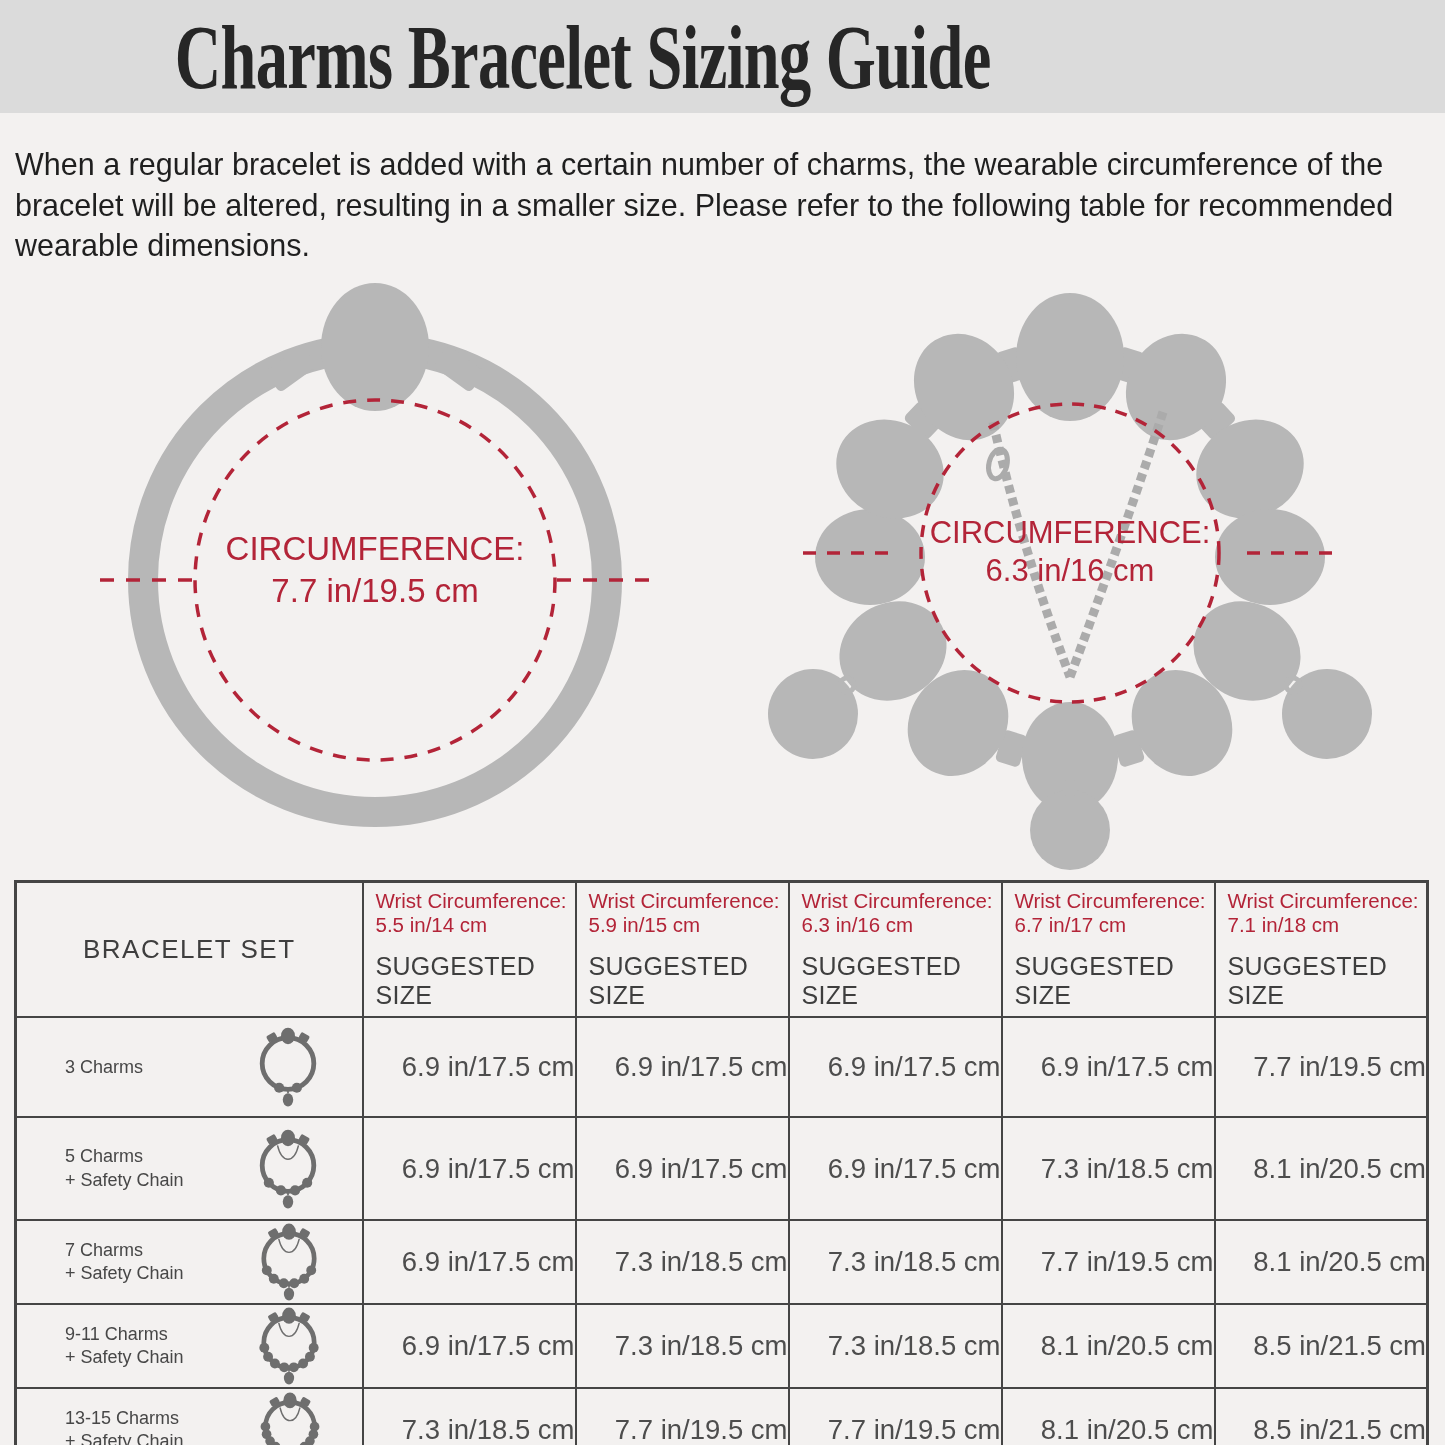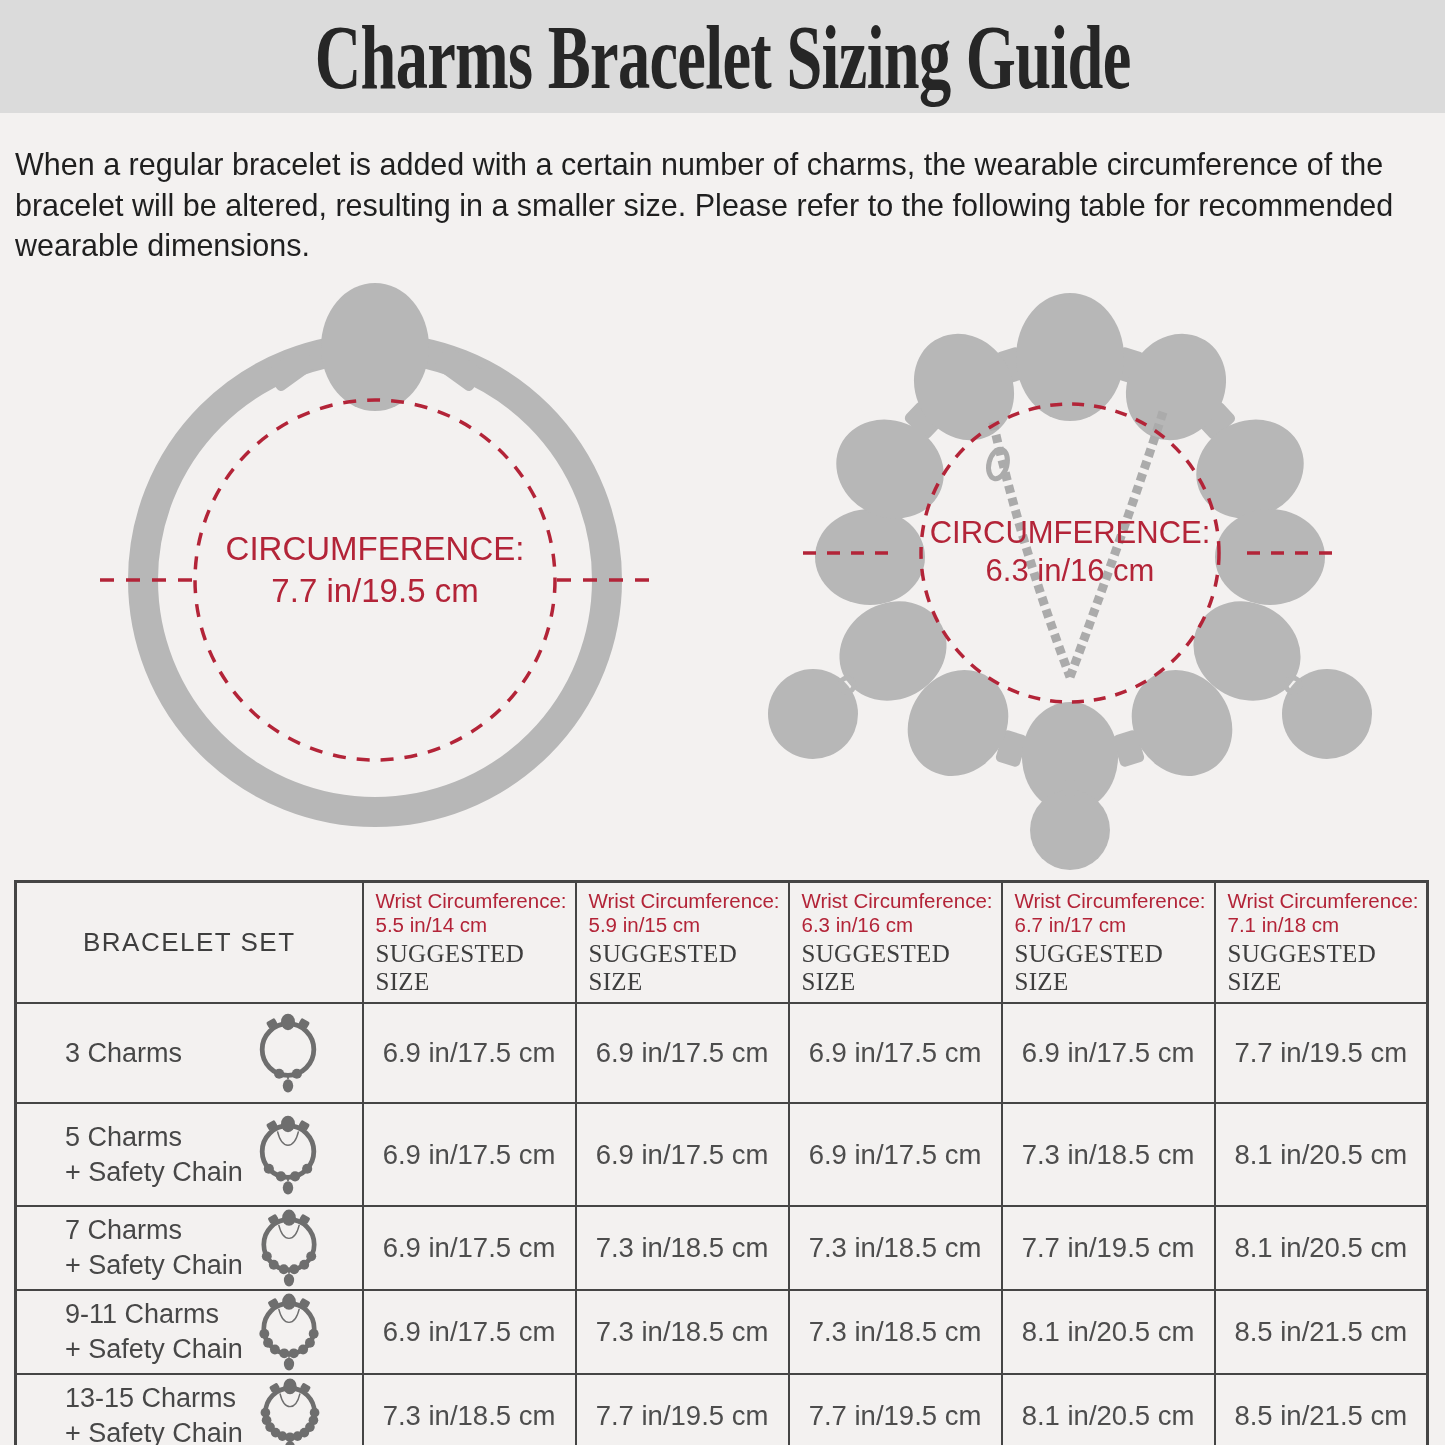--- a/index.html
+++ b/index.html
@@ -11,21 +11,21 @@
     --table-border:#454545;
     --text-dark:#3e3e3e;
   }
   *{margin:0;padding:0;box-sizing:border-box;}
   html,body{background:#fff;}
   body{font-family:"Liberation Sans",sans-serif;}
   .page{position:relative;width:1445px;height:1445px;background:var(--page-bg);overflow:hidden;}
 
   
   .banner{position:absolute;top:0;left:0;width:1445px;height:113px;background:var(--banner-gray);
-          display:flex;align-items:center;justify-content:center;}
+          display:flex;align-items:center;justify-content:flex-start;}
   .banner h1{font-family:"Liberation Serif",serif;font-weight:bold;font-size:92px;color:#262626;
              letter-spacing:-1px;transform:scaleX(.70);transform-origin:center;white-space:nowrap;}
 
   
   .intro{position:absolute;top:144px;left:15px;width:1392px;font-size:30.5px;line-height:1.33;
          color:#1f1f1f;}
 
   
   .fig{position:absolute;}
   .fig-left{top:280px;left:75px;width:600px;height:578px;}
@@ -41,26 +41,26 @@
   
   .table-wrap{position:absolute;top:880px;left:14px;width:1418px;}
   table{border-collapse:collapse;table-layout:fixed;width:1412px;background:var(--page-bg);
         border:3px solid var(--table-border);}
   th,td{border:2px solid var(--table-border);vertical-align:middle;}
   thead tr{height:90px;}
   tr.r1{height:100px;} tr.r2{height:103px;} tr.r3{height:84px;} tr.r4{height:79px;} tr.r5{height:84px;}
   th.first{font-size:26px;font-weight:normal;letter-spacing:1.5px;color:var(--text-dark);text-align:center;}
   th.colh{font-weight:normal;text-align:left;padding:6px 5px 6px 12px;}
   .wrist{color:var(--accent-red);font-size:20.5px;line-height:1.18;}
-  .sugg{font-size:25px;color:var(--text-dark);margin-top:3px;letter-spacing:.3px;font-family:Liberation Serif, serif;}
+  .sugg{font-size:25px;color:var(--text-dark);margin-top:15px;letter-spacing:.3px;}
   th.rowhead{font-weight:normal;}
   .rowhead-inner{display:flex;align-items:center;justify-content:space-between;padding:0 34px 0 48px;}
-  .row-label{text-align:left;font-size:27px;color:#474747;line-height:1.3;}
+  .row-label{text-align:left;font-size:18px;color:#474747;line-height:1.3;}
   .row-label span{display:block;}
-  td.val{text-align:center;font-size:27.5px;color:#4d4d4d;}
+  td.val{text-align:right;font-size:27.5px;color:#4d4d4d;}
 
   .charm-icon{flex:0 0 auto;}
 </style>
 </head>
 <body>
 
 <div class="page">
 
   <div class="banner">
     <h1>Charms Bracelet Sizing Guide</h1>

